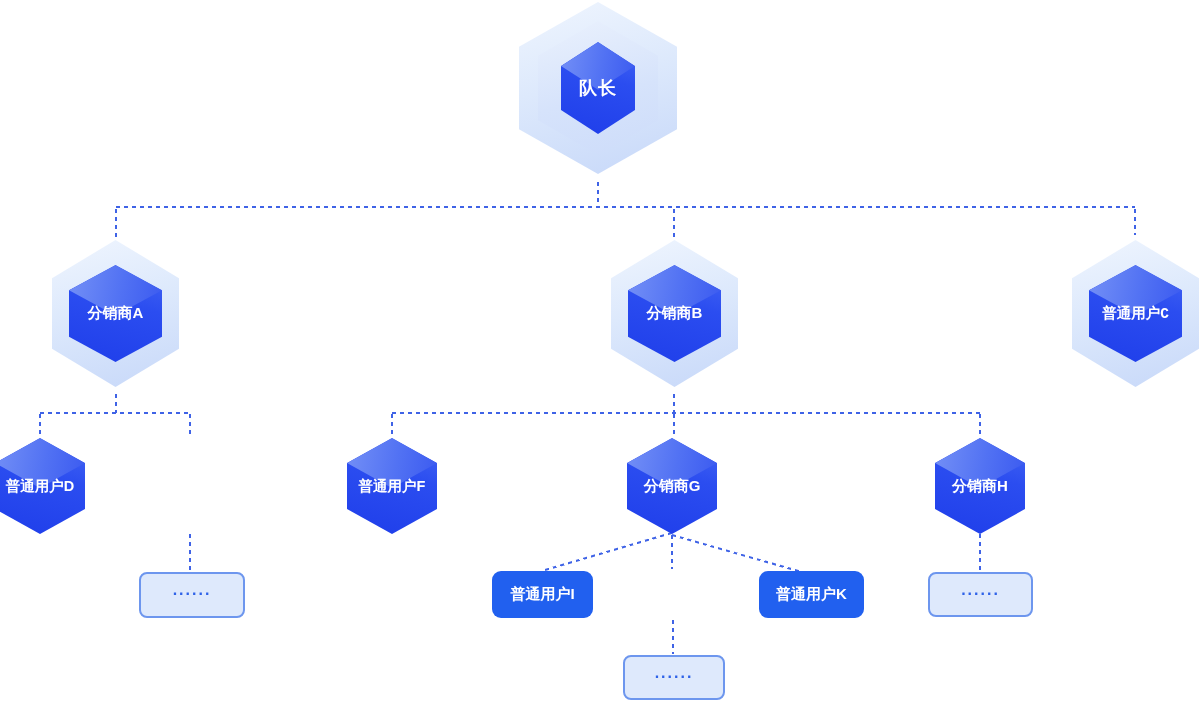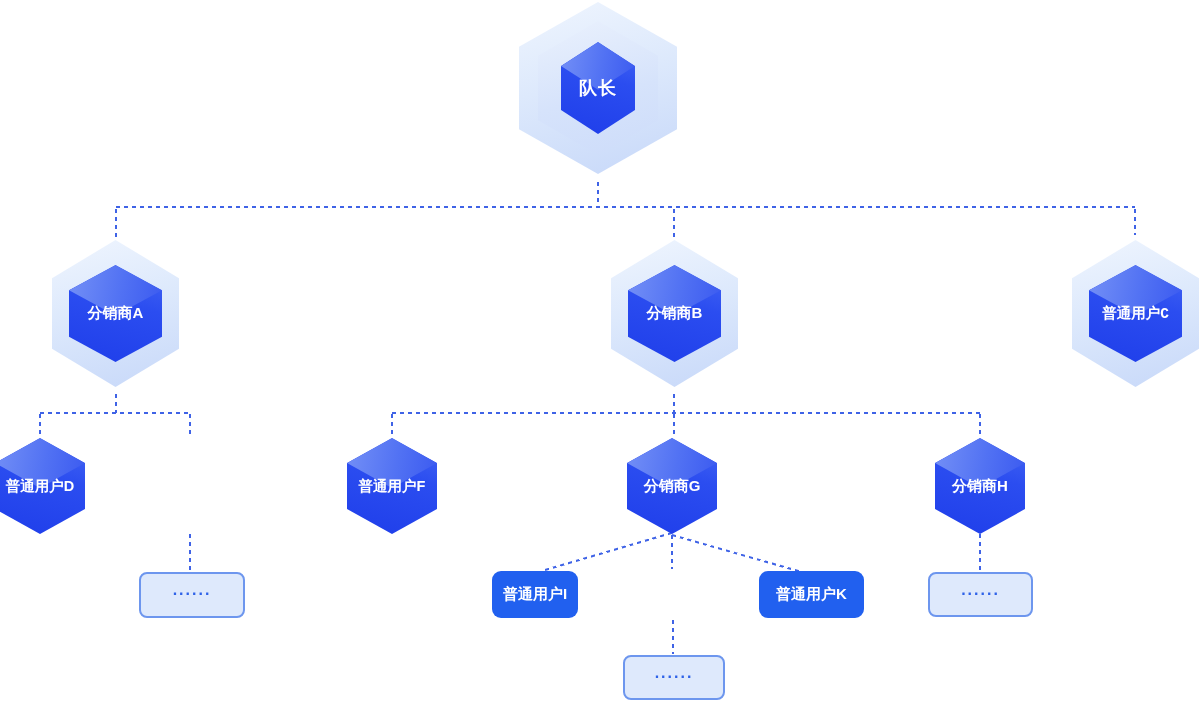--- a/index.html
+++ b/index.html
@@ -131,21 +131,21 @@
   <div class="hex cube" style="left:347px;top:438px;width:90px;height:96px;">
     <span class="label lbl-14">普通用户F</span>
   </div>
   <div class="hex cube" style="left:935px;top:438px;width:90px;height:96px;">
     <span class="label lbl-15">分销商H</span>
   </div>
   <div class="hex cube" style="left:627px;top:438px;width:90px;height:96px;">
     <span class="label lbl-15">分销商G</span>
   </div>
 
-  <div class="rect-node" style="left:492px;top:571px;width:86px;">
+  <div class="rect-node" style="left:492px;top:571px;width:101px;">
     <span>普通用户I</span>
   </div>
   <div class="rect-node" style="left:759px;top:571px;width:105px;">
     <span>普通用户K</span>
   </div>
 
   <div class="dots-box" style="left:139px;top:572px;width:106px;height:46px;">
     <span class="dots">......</span>
   </div>
   <div class="dots-box" style="left:928px;top:572px;width:105px;height:45px;">

